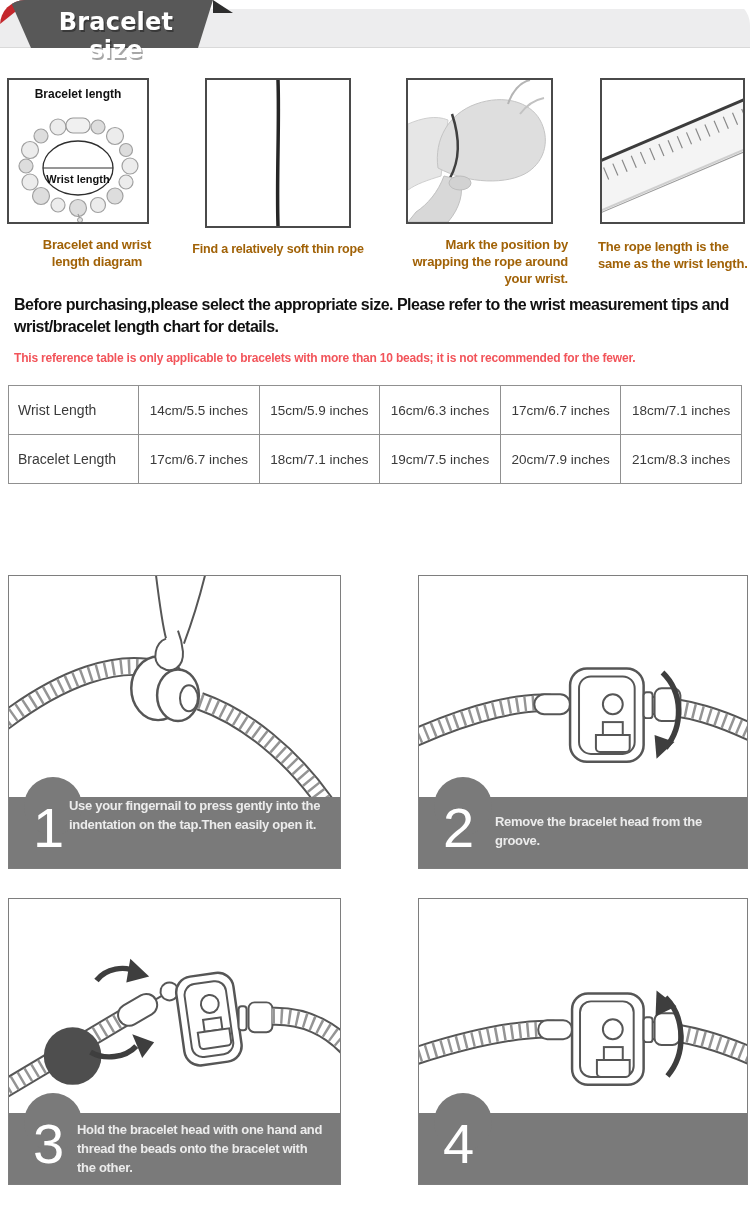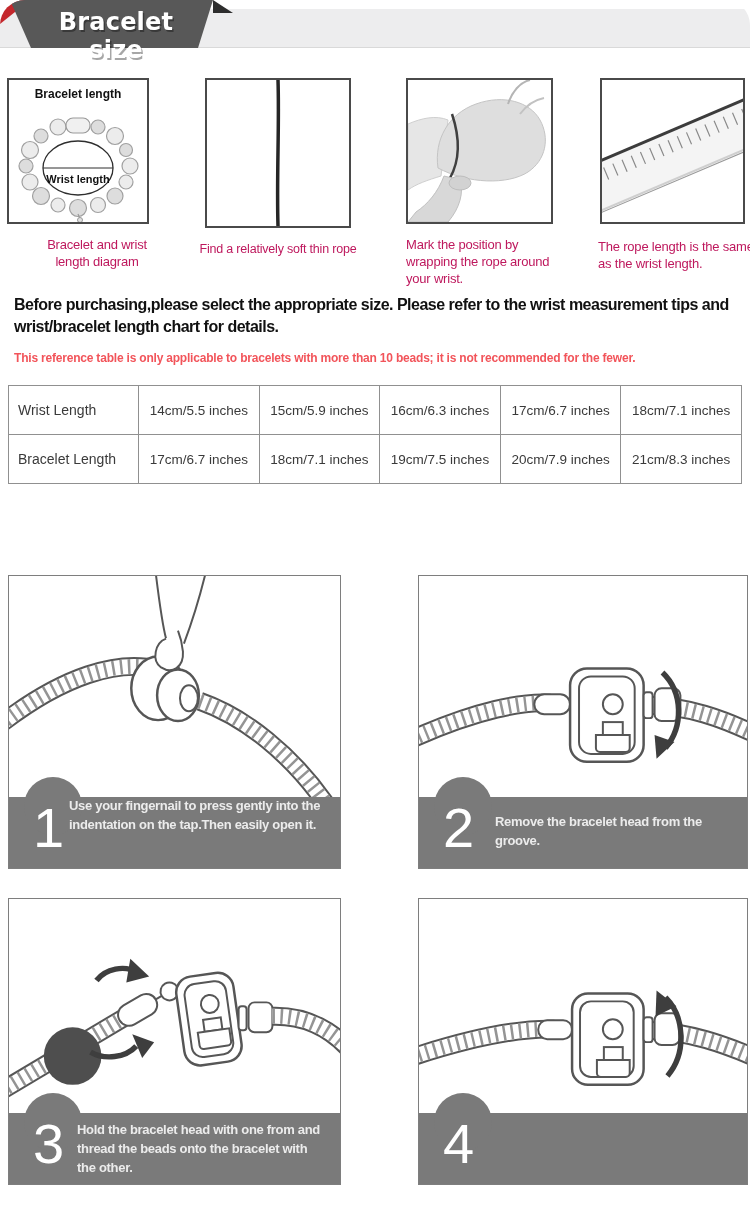--- a/index.html
+++ b/index.html
@@ -31,25 +31,25 @@
   #banner-size .blabel{top:8px;}
   #banner-use .blabel{top:15px;}
 
   
   .pbox{position:absolute;background:#fff;border:2px solid #4a4a4a;box-sizing:border-box;}
   #p1{left:7px;  top:78px;width:142px;height:146px;}
   #p2{left:205px;top:78px;width:146px;height:150px;}
   #p3{left:406px;top:78px;width:147px;height:146px;}
   #p4{left:600px;top:78px;width:145px;height:146px;}
   .pbox svg{display:block;width:100%;height:100%;}
-  .pcap{position:absolute;font-weight:normal;color:#be185d;font-size:13px;line-height:1.32;
+  .pcap{position:absolute;font-weight:bold;color:#a16207;font-size:13px;line-height:1.32;
         letter-spacing:-.2px;}
   #cap1{left:32px; top:236px;width:130px;text-align:center;}
   #cap2{left:173px;top:241px;width:210px;text-align:center;font-size:12.5px;white-space:nowrap;}
-  #cap3{left:406px;top:236px;width:162px;text-align:left;}
+  #cap3{left:406px;top:236px;width:162px;text-align:right;}
   #cap4{left:598px;top:238px;width:160px;text-align:left;}
 
   
   #intro{position:absolute;left:14px;top:294px;width:722px;font-weight:bold;font-size:16px;
          letter-spacing:-.5px;line-height:1.35;color:#111;}
   #warning{position:absolute;left:14px;top:351px;width:736px;font-weight:bold;font-size:12px;
            letter-spacing:-.2px;color:#f2545a;white-space:nowrap;}
 
   
   #size-table{position:absolute;left:8px;top:385px;width:734px;border-collapse:collapse;
@@ -258,21 +258,21 @@
         <path d="M188,133 h32 v13 a4,4 0 0 1 -4,4 h-24 a4,4 0 0 1 -4,-4 Z" class="fw"></path>
       </g>
       <rect x="231" y="108" width="8" height="24" rx="3" class="fw"></rect>
       <rect x="241" y="104" width="24" height="30" rx="6" class="fw"></rect>
       <path d="M265,118 C 300,117 328,133 348,158" class="c-out"></path>
       <path d="M265,118 C 300,117 328,133 348,158" class="c-in"></path>
       <path d="M265,118 C 300,117 328,133 348,158" class="c-hatch"></path>
     </svg>
     <div class="sbar">
       <div class="snum">3</div>
-      <div class="stext">Hold the bracelet head with one from and thread the beads onto the bracelet with the other.</div>
+      <div class="stext">Hold the bracelet head with one hand and thread the beads onto the bracelet with the other.</div>
     </div>
   </div>
 
   <div class="spanel" id="s4">
     <svg class="sill" viewBox="0 0 330 215">
       <path d="M-16,162 C 58,137 104,130 136,131" class="c-out"></path>
       <path d="M-16,162 C 58,137 104,130 136,131" class="c-in"></path>
       <path d="M-16,162 C 58,137 104,130 136,131" class="c-hatch"></path>
       <path d="M230,132 C 270,133 308,146 346,163" class="c-out"></path>
       <path d="M230,132 C 270,133 308,146 346,163" class="c-in"></path>

